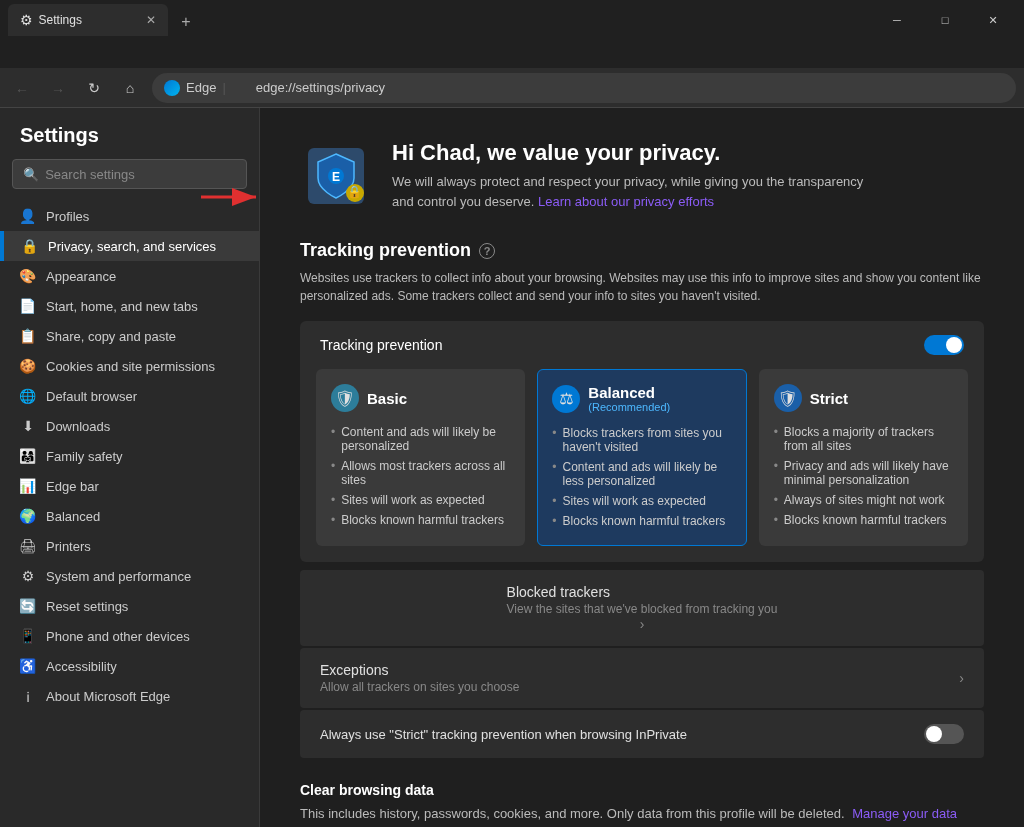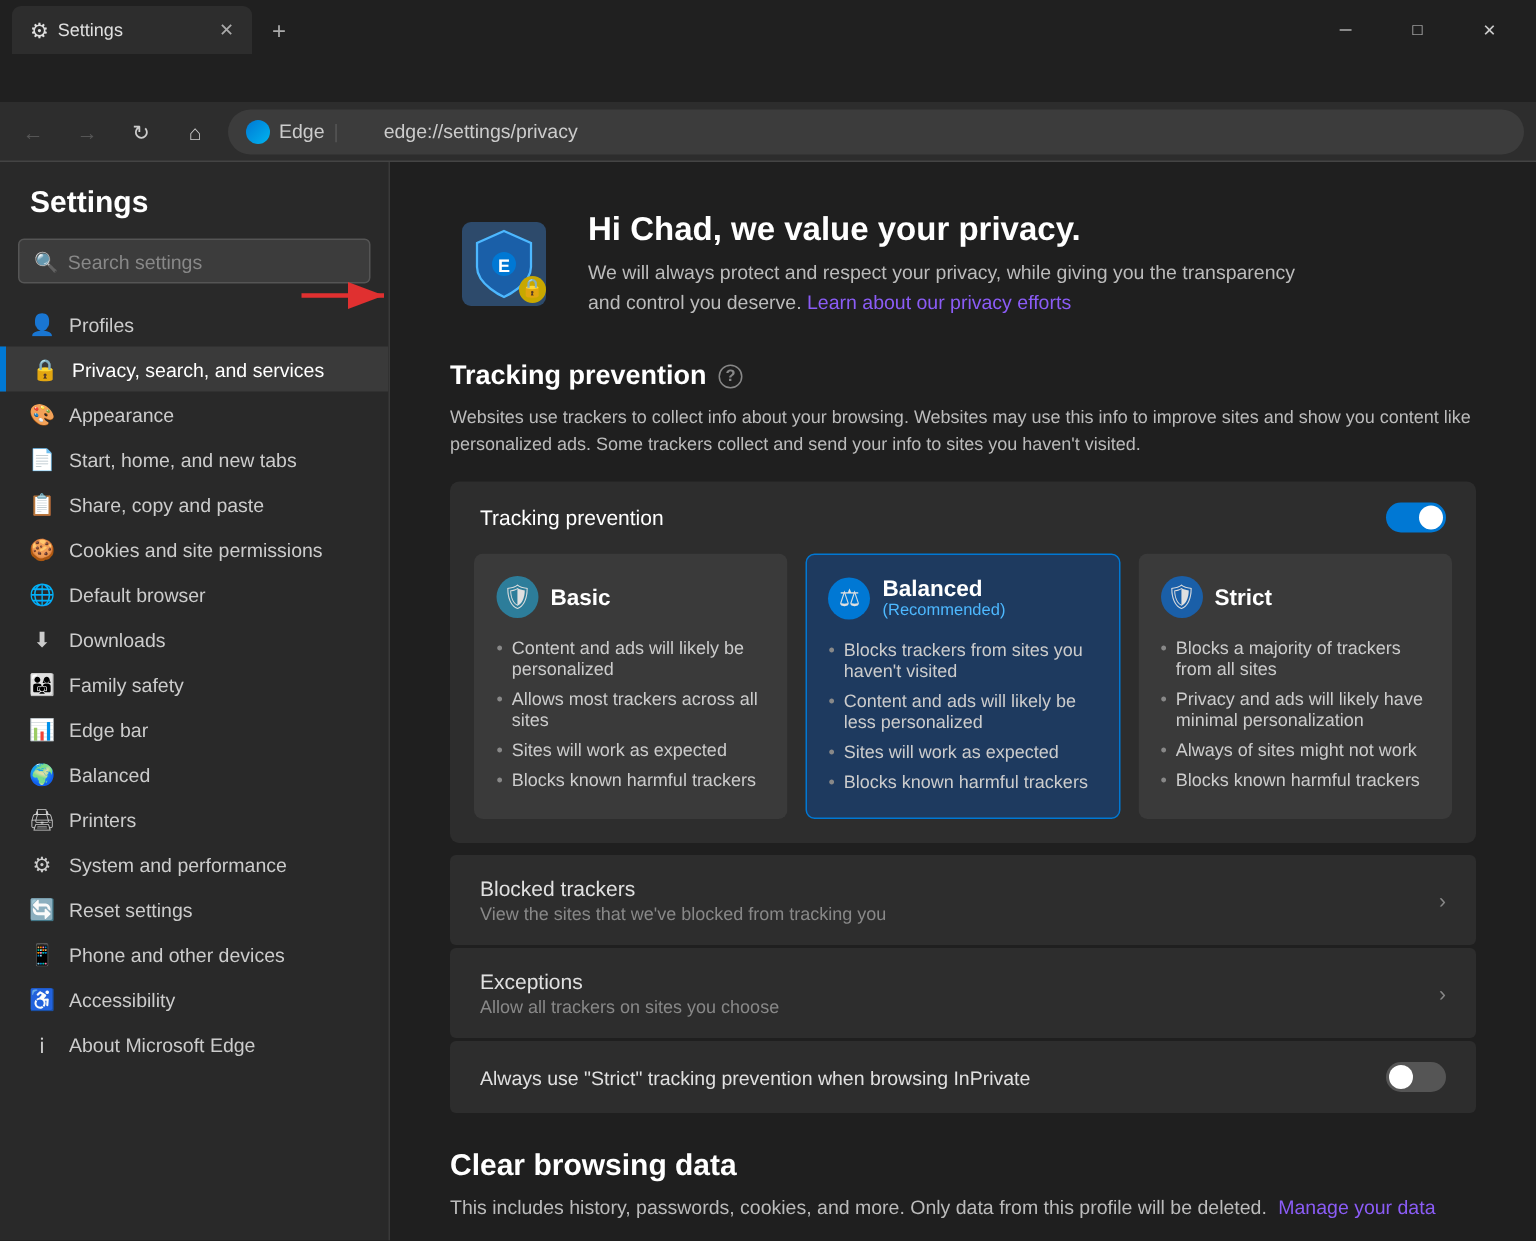--- a/index.html
+++ b/index.html
@@ -80,21 +80,21 @@
     .row-subtitle { font-size: 12px; color: #888; margin-top: 2px; }
     .chevron { color: #888; font-size: 14px; }
 
     
     .inprivate-row { display: flex; justify-content: space-between; align-items: center; padding: 14px 20px; background: #2d2d2d; border-radius: 4px; margin-bottom: 20px; }
     .toggle-small { width: 40px; height: 20px; border-radius: 10px; background: #555; position: relative; cursor: pointer; }
     .toggle-small::after { content: ''; position: absolute; left: 2px; top: 2px; width: 16px; height: 16px; background: white; border-radius: 50%; }
 
     
     .clear-section { margin-top: 24px; }
-    .clear-header { font-size: 20px; font-weight: 600; color: #fff; margin-bottom: 8px; }
+    .clear-header { font-size: 14px; font-weight: 600; color: #fff; margin-bottom: 8px; }
     .clear-desc { font-size: 13px; color: #bbb; margin-bottom: 16px; }
     ::-webkit-scrollbar { width: 6px; }
     ::-webkit-scrollbar-track { background: #2d2d2d; }
     ::-webkit-scrollbar-thumb { background: #555; border-radius: 3px; }
   </style>
 </head>
 <body>
 
 <div class="title-bar">
   <div class="tab-bar" style="position:absolute;top:0;left:0;right:0;display:flex;align-items:flex-end;height:36px;background:#202020;padding:0 8px;gap:4px;">
@@ -294,21 +294,21 @@
           <ul class="card-bullets">
             <li>Blocks a majority of trackers from all sites</li>
             <li>Privacy and ads will likely have minimal personalization</li>
             <li>Always of sites might not work</li>
             <li>Blocks known harmful trackers</li>
           </ul>
         </div>
       </div>
     </div>
 
-    <div class="row-item" style="margin-top:4px;">
+    <div class="row-item" style="margin-top:4px;flex-direction:column;">
       <div class="row-item-left">
         <div class="row-title">Blocked trackers</div>
         <div class="row-subtitle">View the sites that we've blocked from tracking you</div>
       </div>
       <span class="chevron">›</span>
     </div>
 
     <div class="row-item">
       <div class="row-item-left">
         <div class="row-title">Exceptions</div>

